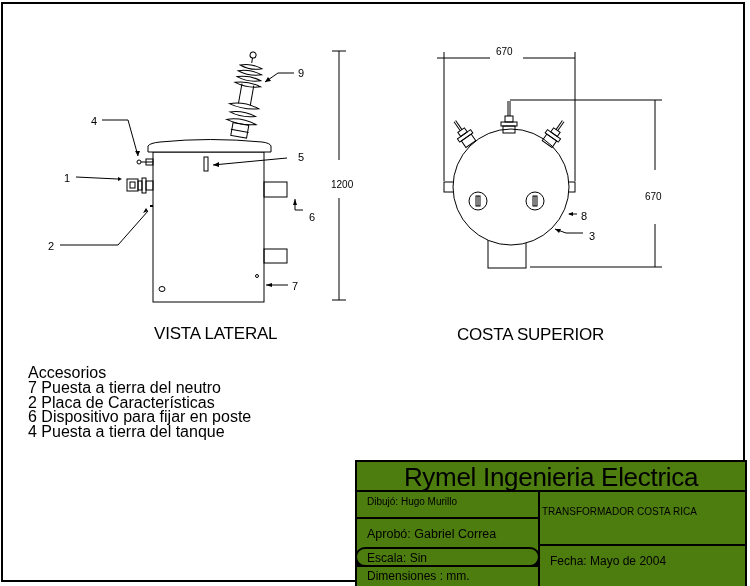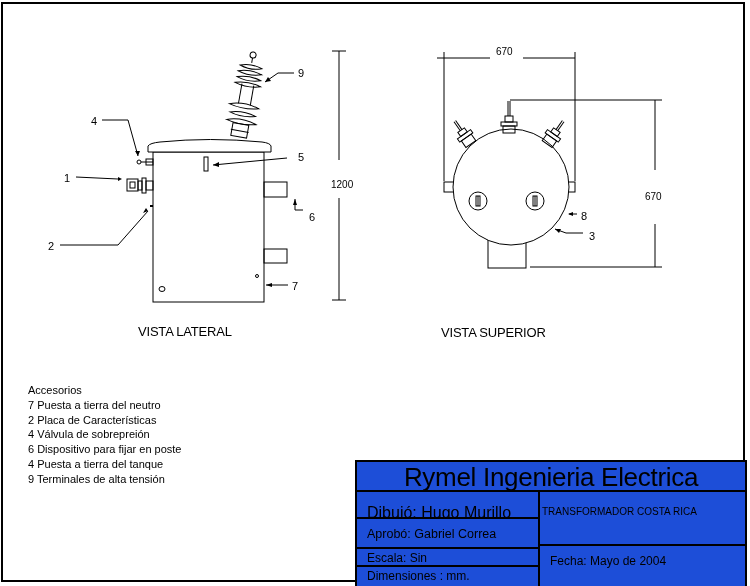--- a/index.html
+++ b/index.html
@@ -2,30 +2,30 @@
 <html><head>
 <meta charset="utf-8">
 <style>
   html, body { margin: 0; padding: 0; background: #ffffff; }
   body { width: 750px; height: 586px; position: relative; overflow: hidden;
          font-family: "Liberation Sans", "DejaVu Sans", sans-serif; color: #000; }
   #sheet { position: absolute; left: 0; top: 0; width: 750px; height: 586px; }
   .border-frame { position: absolute; left: 1px; top: 2px; width: 744px; height: 580px;
                   border: 2px solid #000; box-sizing: border-box; border-bottom-width: 2px; }
   svg text { font-family: "Liberation Sans", "DejaVu Sans", sans-serif; fill: #000; }
-  .view-title { position: absolute; font-size: 13px; letter-spacing: -0.2px; }
-  #legend { position: absolute; left: 28px; top: 383px; font-size: 11px; line-height: 14.8px; }
+  .view-title { position: absolute; font-size: 17px; letter-spacing: -0.2px; margin-left: 16px; }
+  #legend { position: absolute; left: 28px; top: 366px; font-size: 16px; line-height: 14.8px; }
   #legend div { white-space: nowrap; }
   
   #title-block { position: absolute; left: 355px; top: 460px; width: 392px; height: 126px; }
-  .tb-cell { position: absolute; box-sizing: border-box; border: 2px solid #000; background: #1d4ed8; overflow: hidden; white-space: nowrap; }
+  .tb-cell { position: absolute; box-sizing: border-box; border: 2px solid #000; background: #4d7c0f; overflow: hidden; white-space: nowrap; }
   .tb-company { left: 0; top: 0; width: 392px; height: 32px; font-size: 26px; text-align: center; line-height: 30px; letter-spacing: -0.3px; }
-  .tb-drawn { left: 0; top: 30px; width: 185px; height: 29px; font-size: 16px; padding: 12px 0 0 10px; }
+  .tb-drawn { left: 0; top: 30px; width: 185px; height: 29px; font-size: 10px; padding: 4px 0 0 10px; }
   .tb-approved { left: 0; top: 57px; width: 185px; height: 48px; font-size: 12.5px; padding: 8px 0 16px 10px; }
-  .tb-scale { left: 0; top: 87px; width: 185px; height: 20px; font-size: 12px; padding: 2px 0 0 10px; }
+  .tb-scale { left: 0; top: 87px; width: 185px; height: 20px; font-size: 12px; padding: 2px 0 0 10px; border-radius: 10px; }
   .tb-dims { left: 0; top: 105px; width: 185px; height: 24px; font-size: 12px; padding: 2px 0 0 10px; }
   .tb-desc { left: 183px; top: 30px; width: 209px; height: 56px; font-size: 10px; padding: 14px 0 16px 2px; line-height: 11px; }
   .tb-date { left: 183px; top: 84px; width: 209px; height: 45px; font-size: 12px; padding: 8px 0 0 10px; }
 </style>
 </head>
 <body>
 
 <div id="sheet">
   <div class="border-frame"></div>
 
@@ -161,30 +161,28 @@
       <polygon points="568,214 573,212 573,216"></polygon>
       <polygon points="555,229 561,229 559,233"></polygon>
     </g>
     <text x="496" y="55" font-size="10">670</text>
     <text x="645" y="200" font-size="10">670</text>
     <text x="581" y="220" font-size="11">8</text>
     <text x="589" y="240" font-size="11">3</text>
   </svg>
 
   <div class="view-title" style="left:138px;top:324px">VISTA LATERAL</div>
-  <div class="view-title" style="left:441px;top:325px">VISTA SUPERIOR</div>
+  <div class="view-title" style="left:441px;top:325px">COSTA SUPERIOR</div>
 
   <div id="legend">
     <div>Accesorios</div>
     <div>7 Puesta a tierra del neutro</div>
     <div>2 Placa de Características</div>
-    <div>4 Válvula de sobrepreión</div>
     <div>6 Dispositivo para fijar en poste</div>
     <div>4 Puesta a tierra del tanque</div>
-    <div>9 Terminales de alta tensión</div>
   </div>
 
   <div id="title-block">
     <div class="tb-cell tb-company">Rymel Ingenieria Electrica</div>
     <div class="tb-cell tb-drawn">Dibujó: Hugo Murillo</div>
     <div class="tb-cell tb-approved">Aprobó: Gabriel Correa</div>
     <div class="tb-cell tb-scale">Escala: Sin</div>
     <div class="tb-cell tb-dims">Dimensiones :  mm.</div>
     <div class="tb-cell tb-desc">
       <div>TRANSFORMADOR COSTA RICA</div>

